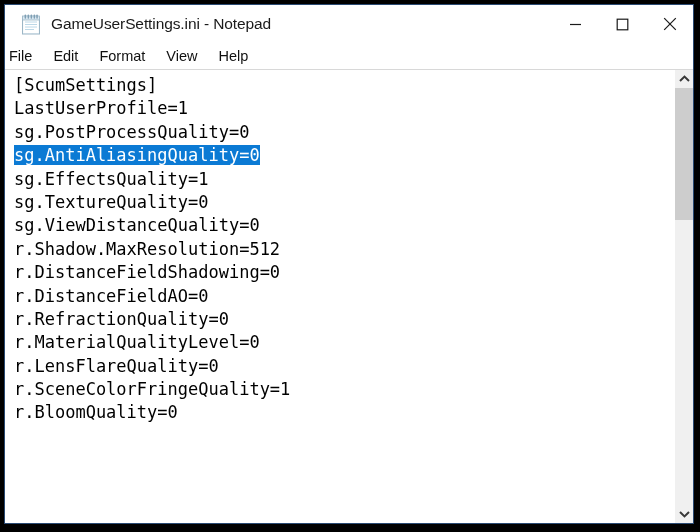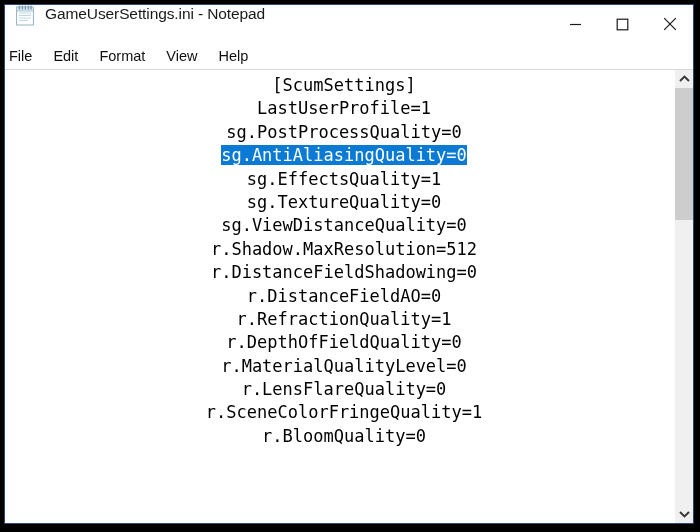--- a/index.html
+++ b/index.html
@@ -33,21 +33,22 @@
     flex-direction: column;
     overflow: hidden;
   }
 
   
   #titlebar {
     height: 38px;
     min-height: 38px;
     background: #ffffff;
     display: flex;
-    padding-left: 10px;
+    align-items: center;
+    padding-left: 16px;
     position: relative;
   }
 
   #app-icon {
     width: 20px;
     height: 21px;
     position: relative;
     flex: 0 0 auto;
     margin-right: 10px;
   }
@@ -115,21 +116,20 @@
     min-width: 0;
   }
 
   .code-line {
     font-family: "DejaVu Sans Mono", monospace;
     font-size: 17px;
     line-height: 23.4px;
     color: #000000;
     white-space: pre;
     height: 23.4px;
-    text-align: center;
   }
 
   .code-line > span.seltext {
     background: #0b7ad4;
     color: #ffffff;
   }
 
   
   #vscrollbar {
     width: 18px;
@@ -232,22 +232,21 @@
           <div class="code-line">[ScumSettings]</div>
           <div class="code-line">LastUserProfile=1</div>
           <div class="code-line">sg.PostProcessQuality=0</div>
           <div class="code-line"><span class="seltext" style="background: rgb(11, 122, 212); color: rgb(255, 255, 255);">sg.AntiAliasingQuality=0</span></div>
           <div class="code-line">sg.EffectsQuality=1</div>
           <div class="code-line">sg.TextureQuality=0</div>
           <div class="code-line">sg.ViewDistanceQuality=0</div>
           <div class="code-line">r.Shadow.MaxResolution=512</div>
           <div class="code-line">r.DistanceFieldShadowing=0</div>
           <div class="code-line">r.DistanceFieldAO=0</div>
-          <div class="code-line">r.RefractionQuality=1</div>
-          <div class="code-line">r.DepthOfFieldQuality=0</div>
+          <div class="code-line">r.RefractionQuality=0</div>
           <div class="code-line">r.MaterialQualityLevel=0</div>
           <div class="code-line">r.LensFlareQuality=0</div>
           <div class="code-line">r.SceneColorFringeQuality=1</div>
           <div class="code-line">r.BloomQuality=0</div>
         </div>
 
       <div id="vscrollbar">
         <div class="sb-arrow">
           <svg width="11" height="8" viewBox="0 0 11 8">
             <polyline points="1,6 5.5,1.6 10,6" fill="none" stroke="#383838" stroke-width="2"></polyline>

